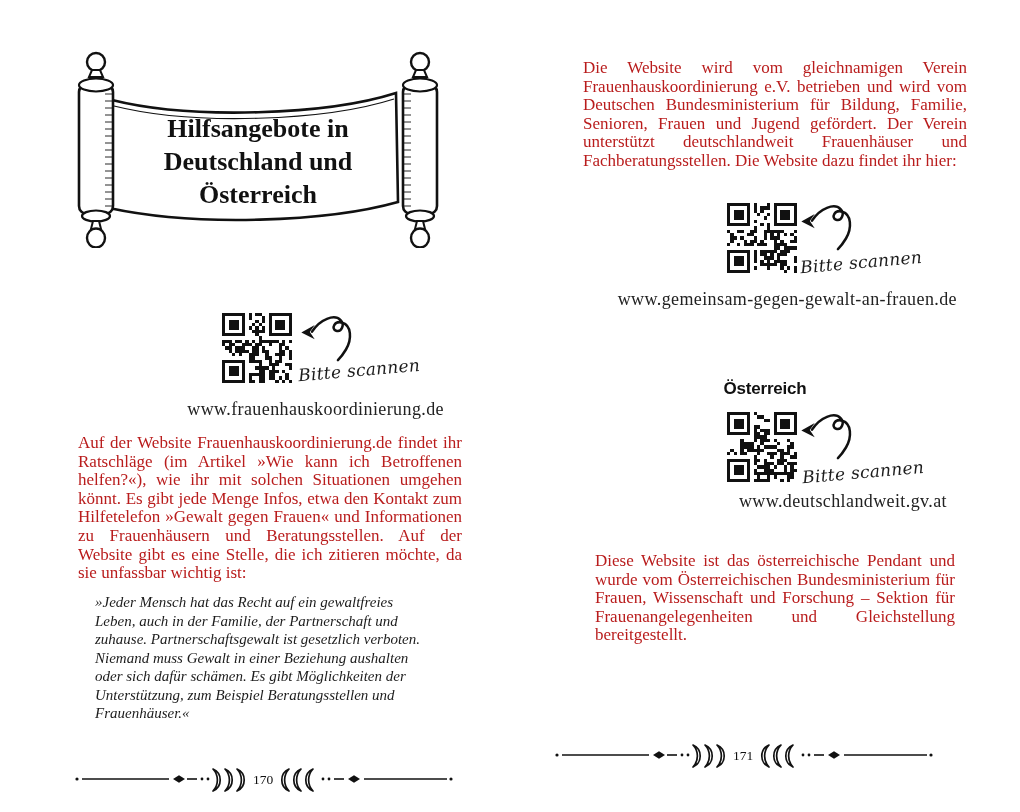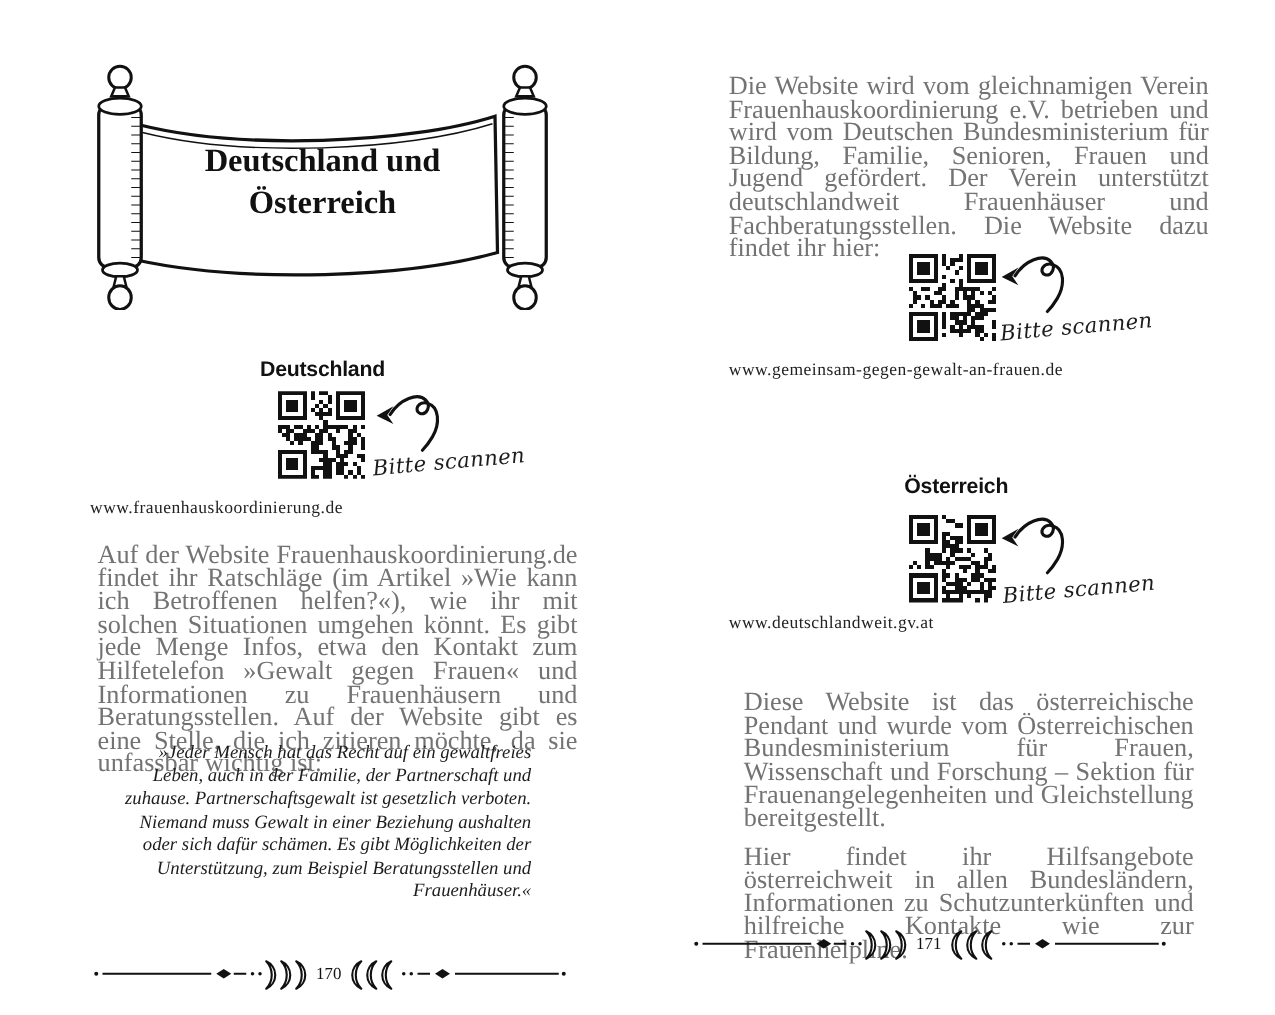--- a/index.html
+++ b/index.html
@@ -13,25 +13,25 @@
   .section-heading{width:372px;text-align:center;font-family:"Liberation Sans",sans-serif;
     font-weight:bold;font-size:17px;letter-spacing:-0.2px;color:#111;}
   
   .qr-group{width:384px;height:108px;}
   .qr{position:absolute;width:70px;height:70px;}
   .qr svg{width:100%;height:100%;display:block;}
   .arrow{position:absolute;width:58px;height:50px;}
   .script{position:absolute;font-family:"DejaVu Serif",serif;font-style:italic;
     font-size:17px;color:#1c1c1c;transform:rotate(-5deg);letter-spacing:.3px;white-space:nowrap;}
   
-  .url-line{text-align:left;font-size:14px;letter-spacing:.4px;color:#222;}
-  
-  .body-par{font-size:21px;line-height:18.6px;text-align:justify;hyphens:auto;color:#737373;}
+  .url-line{text-align:right;font-size:18px;letter-spacing:.4px;color:#222;}
+  
+  .body-par{font-size:17px;line-height:18.6px;text-align:justify;hyphens:auto;color:#b91c1c;}
   .body-par p{margin:12px;}
-  #quote-de{font-style:italic;text-align:right;font-size:15px;line-height:18.5px;color:#1c1c1c;}
+  #quote-de{font-style:italic;text-align:left;font-size:15px;line-height:18.5px;color:#1c1c1c;}
   
   .footer-orn{width:382px;height:26px;}
   .footer-orn svg{width:100%;height:100%;display:block;}
   .pageno{font-family:"Liberation Serif",serif;font-size:13.5px;fill:#111;}
   svg .ink-s{stroke:#111;fill:none;}
   svg .ink-f{fill:#111;stroke:none;}
   svg .paper{fill:#fff;stroke:#111;}
 </style>
 </head>
 <body>
@@ -76,25 +76,25 @@
       <ellipse class="paper" stroke-width="2.2" cx="24" cy="168" rx="14" ry="5.5"></ellipse>
       <path class="paper" stroke-width="2" d="M21,173 h6 l2,8 h-10 z"></path>
       <ellipse class="paper" stroke-width="2.4" cx="24" cy="190" rx="9" ry="9.5"></ellipse>
       <g class="ink-s" stroke-width="0.9">
         <path d="M33,46h7M33,53h7M33,60h7M33,67h7M33,74h7M33,81h7M33,88h7M33,95h7M33,102h7M33,109h7M33,116h7M33,123h7M33,130h7M33,137h7M33,144h7M33,151h7M33,158h7"></path>
       </g>
     </g>
   </svg>
 
   <div id="banner-title" class="abs">
+    <div>Hilfsangebote in</div>
     <div>Deutschland und</div>
     <div>Österreich</div>
   </div>
 
-  <div class="abs section-heading" style="left:72px;top:286px">Deutschland</div>
 
   <div class="abs qr-group" style="left:72px;top:310px">
     <div class="qr" style="left:150px;top:3px">
         <svg viewBox="0 0 21 21" shape-rendering="crispEdges">
           <path d="M0,0h7v7h-7z M1,1h5v5h-5z M2,2h3v3h-3z M14,0h7v7h-7z M15,1h5v5h-5z M16,2h3v3h-3z M0,14h7v7h-7z M1,15h5v5h-5z M2,16h3v3h-3z M8,0h1v1h-1zM10,0h1v1h-1zM11,0h1v1h-1zM8,1h1v1h-1zM12,1h1v1h-1zM10,2h1v1h-1zM12,2h1v1h-1zM9,3h1v1h-1zM11,3h1v1h-1zM8,4h1v1h-1zM10,4h1v1h-1zM12,4h1v1h-1zM9,5h1v1h-1zM10,5h1v1h-1zM11,5h1v1h-1zM12,5h1v1h-1zM10,6h1v1h-1zM11,7h1v1h-1zM0,8h1v1h-1zM1,8h1v1h-1zM2,8h1v1h-1zM4,8h1v1h-1zM5,8h1v1h-1zM7,8h1v1h-1zM9,8h1v1h-1zM11,8h1v1h-1zM12,8h1v1h-1zM13,8h1v1h-1zM14,8h1v1h-1zM15,8h1v1h-1zM16,8h1v1h-1zM18,8h1v1h-1zM20,8h1v1h-1zM0,9h1v1h-1zM2,9h1v1h-1zM3,9h1v1h-1zM6,9h1v1h-1zM7,9h1v1h-1zM8,9h1v1h-1zM10,9h1v1h-1zM11,9h1v1h-1zM14,9h1v1h-1zM17,9h1v1h-1zM18,9h1v1h-1zM1,10h1v1h-1zM2,10h1v1h-1zM4,10h1v1h-1zM5,10h1v1h-1zM6,10h1v1h-1zM9,10h1v1h-1zM10,10h1v1h-1zM12,10h1v1h-1zM17,10h1v1h-1zM19,10h1v1h-1zM2,11h1v1h-1zM4,11h1v1h-1zM5,11h1v1h-1zM6,11h1v1h-1zM7,11h1v1h-1zM9,11h1v1h-1zM10,11h1v1h-1zM12,11h1v1h-1zM13,11h1v1h-1zM17,11h1v1h-1zM18,11h1v1h-1zM20,11h1v1h-1zM3,12h1v1h-1zM5,12h1v1h-1zM8,12h1v1h-1zM9,12h1v1h-1zM10,12h1v1h-1zM13,12h1v1h-1zM16,12h1v1h-1zM17,12h1v1h-1zM18,12h1v1h-1zM20,12h1v1h-1zM8,13h1v1h-1zM9,13h1v1h-1zM13,13h1v1h-1zM14,13h1v1h-1zM17,13h1v1h-1zM20,13h1v1h-1zM8,14h1v1h-1zM9,14h1v1h-1zM10,14h1v1h-1zM11,14h1v1h-1zM14,14h1v1h-1zM16,14h1v1h-1zM17,14h1v1h-1zM11,15h1v1h-1zM14,15h1v1h-1zM15,15h1v1h-1zM16,15h1v1h-1zM19,15h1v1h-1zM20,15h1v1h-1zM10,16h1v1h-1zM11,16h1v1h-1zM12,16h1v1h-1zM13,16h1v1h-1zM15,16h1v1h-1zM20,16h1v1h-1zM11,17h1v1h-1zM12,17h1v1h-1zM14,17h1v1h-1zM15,17h1v1h-1zM16,17h1v1h-1zM18,17h1v1h-1zM8,18h1v1h-1zM9,18h1v1h-1zM10,18h1v1h-1zM11,18h1v1h-1zM12,18h1v1h-1zM14,18h1v1h-1zM15,18h1v1h-1zM19,18h1v1h-1zM8,19h1v1h-1zM11,19h1v1h-1zM12,19h1v1h-1zM14,19h1v1h-1zM15,19h1v1h-1zM17,19h1v1h-1zM19,19h1v1h-1zM8,20h1v1h-1zM9,20h1v1h-1zM11,20h1v1h-1zM12,20h1v1h-1zM16,20h1v1h-1zM18,20h1v1h-1zM20,20h1v1h-1z" fill="#111" fill-rule="evenodd"></path>
         </svg>
       </div>
     <svg class="arrow" style="left:228px;top:2px" viewBox="0 0 64 56">
         <use href="#scan-arrow-def"></use>
       </svg>
@@ -162,21 +162,20 @@
     <svg class="arrow" style="left:217px;top:2px" viewBox="0 0 64 56">
         <use href="#scan-arrow-def"></use>
       </svg>
     <div class="script" style="left:219px;top:54px">Bitte scannen</div>
   </div>
 
   <div class="abs url-line" style="left:583px;top:491px;width:364px">www.deutschlandweit.gv.at</div>
 
   <div class="abs body-par" style="left:583px;top:540px;width:384px">
     <p>Diese Website ist das österreichische Pendant und wurde vom Österreichischen Bundesministerium für Frauen, Wissenschaft und Forschung – Sektion für Frauenangelegenheiten und Gleichstellung bereitgestellt.</p>
-    <p>Hier findet ihr Hilfsangebote österreichweit in allen Bundesländern, Informationen zu Schutzunterkünften und hilfreiche Kontakte wie zur Frauenhelpline.</p>
   </div>
 
   <div class="abs footer-orn" style="left:552px;top:742px">
     <svg viewBox="0 0 380 26">
       <circle class="ink-f" cx="4" cy="13" r="1.6"></circle>
       <line class="ink-s" stroke-width="1.6" x1="9" y1="13" x2="96" y2="13"></line>
       <path class="ink-f" d="M100,13 l6,-3.8 6,3.8 -6,3.8 z"></path>
       <line class="ink-s" stroke-width="1.6" x1="114" y1="13" x2="124" y2="13"></line>
       <circle class="ink-f" cx="129" cy="13" r="1.4"></circle>
         <circle class="ink-f" cx="135" cy="13" r="1.4"></circle>

